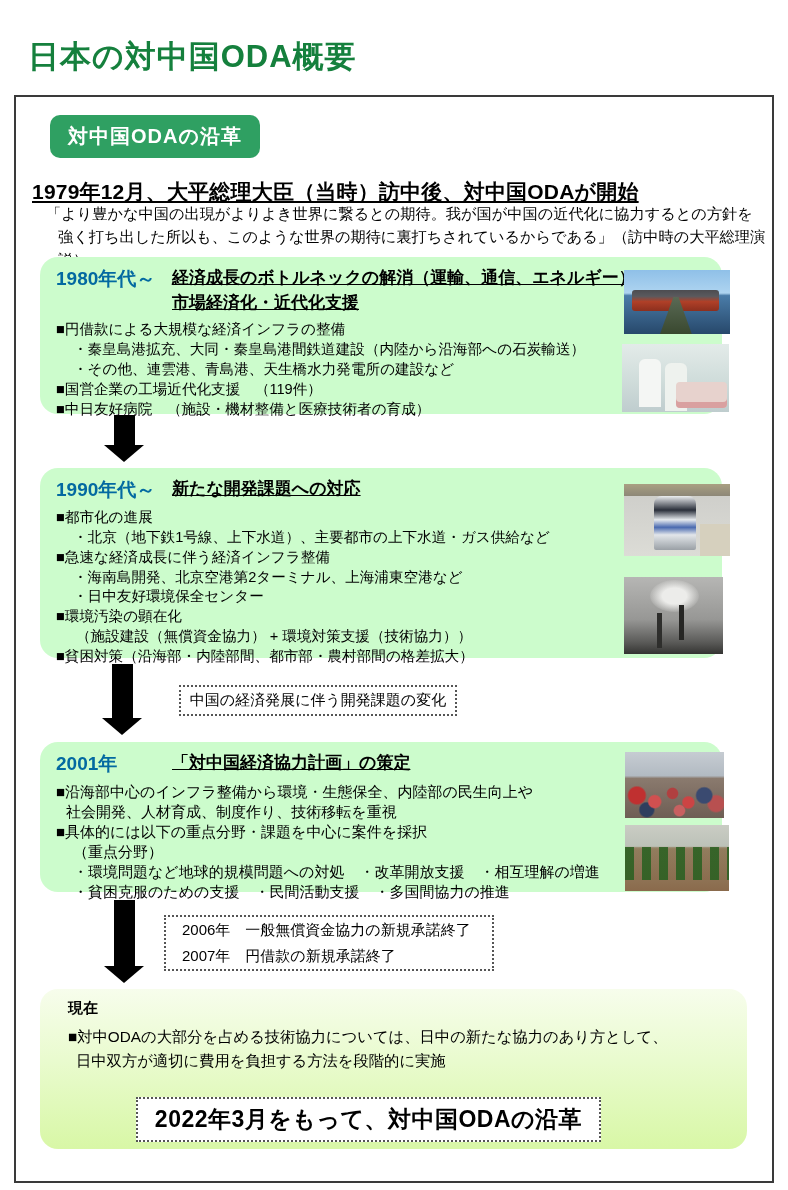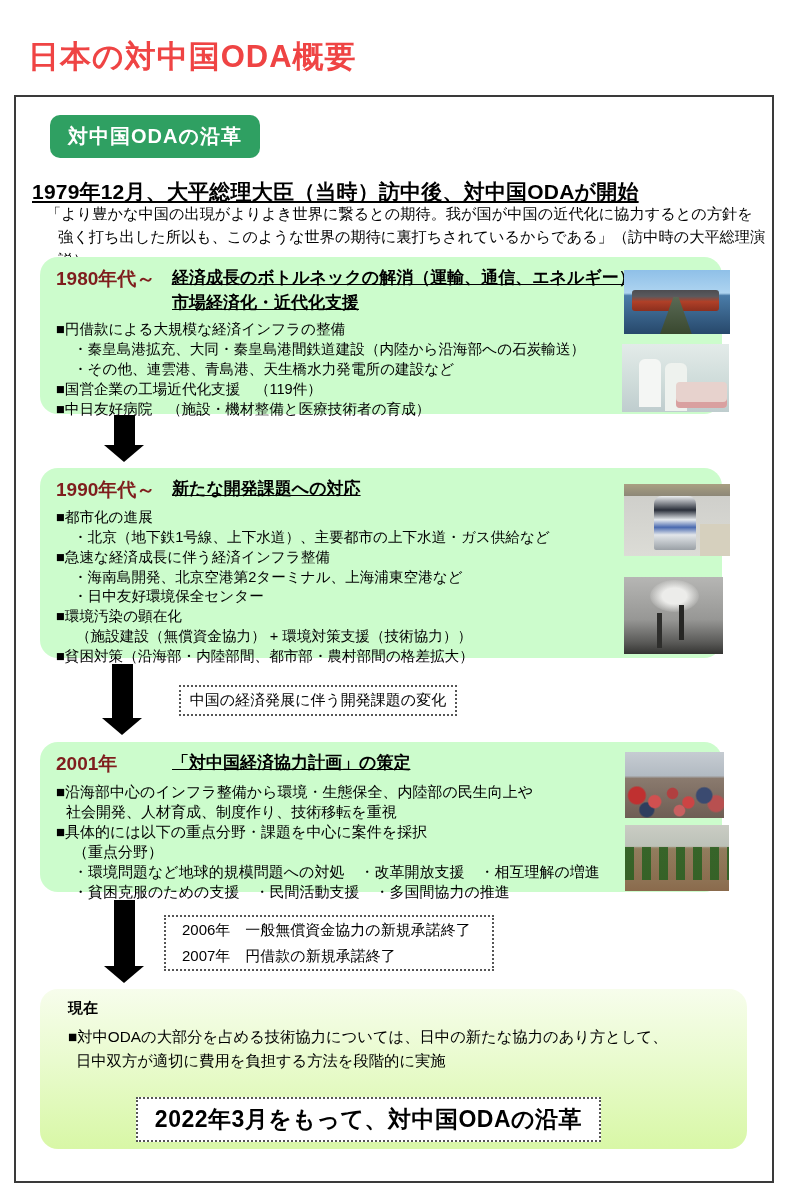--- a/index.html
+++ b/index.html
@@ -3,21 +3,21 @@
 <meta charset="utf-8">
 <style>
   * { margin:0; padding:0; box-sizing:border-box; }
   html,body { background:#fff; }
   body {
     width:788px; height:1190px; position:relative; overflow:hidden;
     font-family:"Liberation Sans","DejaVu Sans",sans-serif; color:#000;
   }
   .page-title {
     position:absolute; left:28px; top:36px;
-    font-size:31px; font-weight:bold; letter-spacing:1px; color:#ef4444;
+    font-size:31px; font-weight:bold; letter-spacing:1px; color:#15803d;
   }
   .frame {
     position:absolute; left:14px; top:95px; width:760px; height:1088px;
     border:2px solid #3a3a3a; background:#fff;
   }
   .badge {
     position:absolute; left:34px; top:18px;
     background:#2fa062; color:#fff; font-weight:bold; font-size:20px;
     padding:8px 18px; border-radius:10px; letter-spacing:1px;
   }
@@ -28,21 +28,21 @@
   .quote { position:absolute; left:30px; top:106px; font-size:15.2px; line-height:1.5; }
   .quote .q2 { padding-left:12px; }
 
   .era-box {
     position:absolute; background:#ccfccc; border-radius:18px; overflow:visible;
   }
   .box-1980 { left:24px; top:160px; width:682px; height:157px; }
   .box-1990 { left:24px; top:371px; width:682px; height:190px; }
   .box-2001 { left:24px; top:645px; width:682px; height:150px; }
   .era-head { display:flex; align-items:flex-start; padding:9px 16px 2px 16px; gap:14px; }
-  .era-year { color:#7f1d1d; font-weight:bold; font-size:19px; min-width:102px; white-space:nowrap; }
+  .era-year { color:#0369a1; font-weight:bold; font-size:19px; min-width:102px; white-space:nowrap; }
   .era-title { font-size:17px; font-weight:bold; text-decoration:underline; line-height:1.45; }
   .era-body { padding:3px 10px 0 16px; font-size:14.6px; line-height:1.36; }
   .era-body .row { white-space:nowrap; }
   .ind1 { padding-left:17px; }
   .cont { padding-left:10px; }
   .cont2 { padding-left:20px; }
   .b2001 .era-body { font-size:15px; line-height:1.33; }
 
   .arrow { position:absolute; width:40px; }
   .arrow .stem { width:21px; margin:0 auto; background:#000; height:calc(100% - 17px); }

